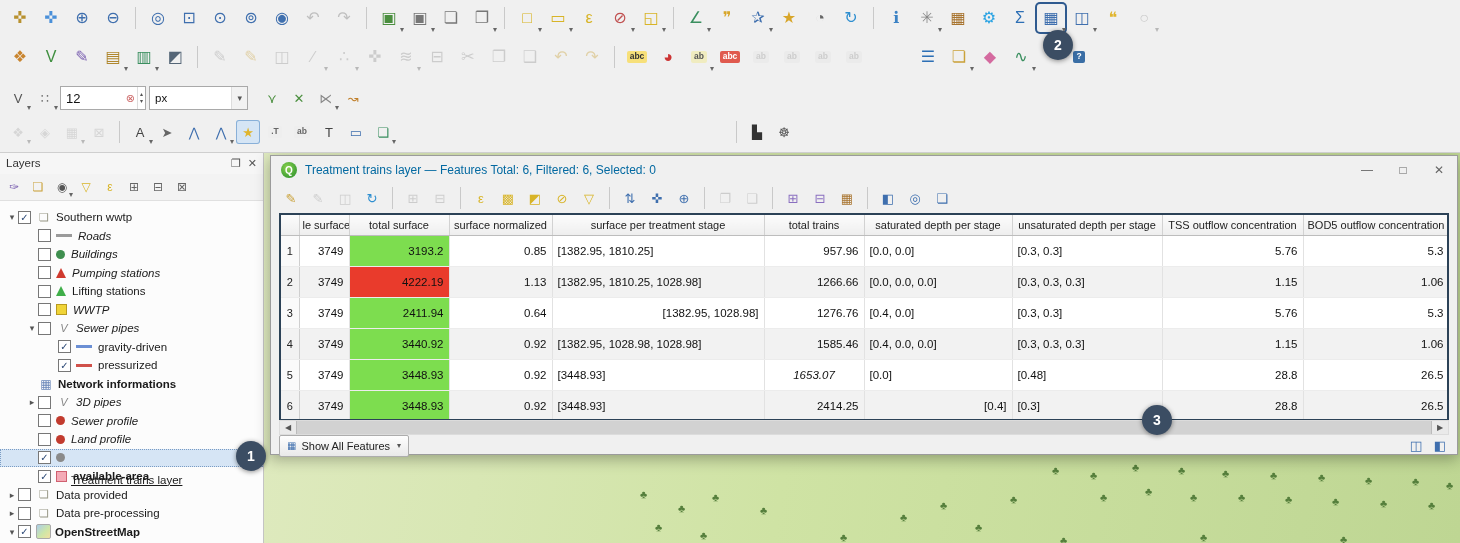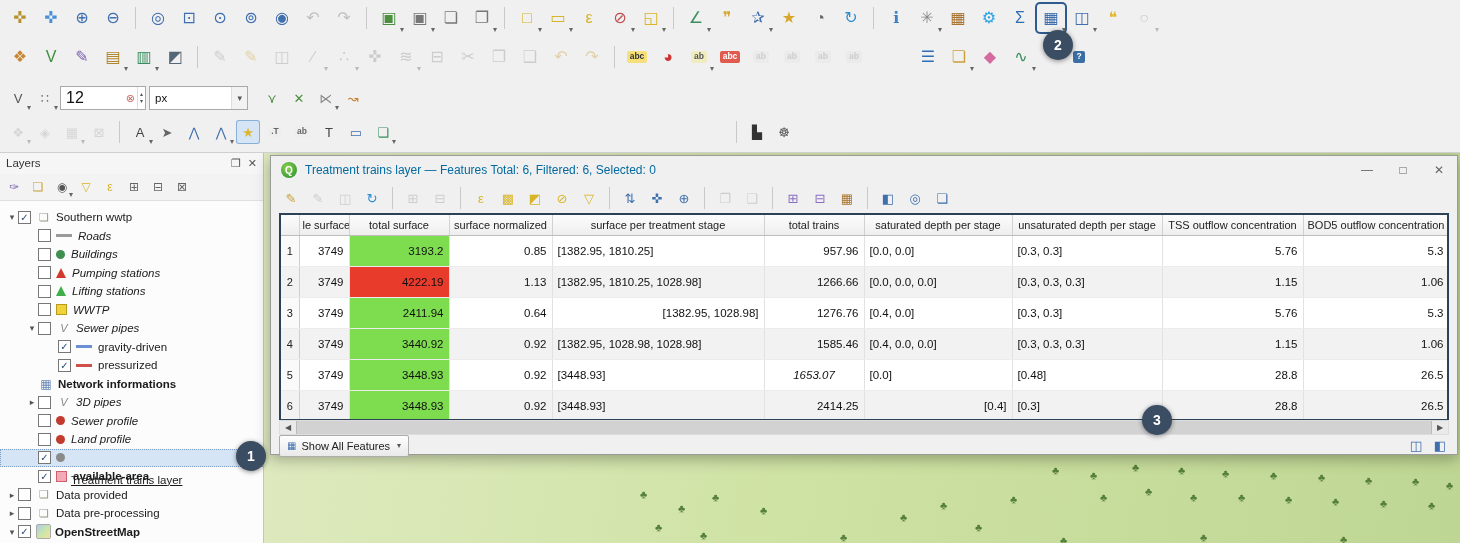--- a/index.html
+++ b/index.html
@@ -19,21 +19,21 @@
   .tb-btn.box{box-shadow:0 0 0 2px #2f5a8f;}
   .tb-btn.act{background:#d5e5f5;box-shadow:inset 0 0 0 1px #89b0d8;}
   .tb-glyph{font-size:16px;line-height:1;}
   .sm .tb-glyph{font-size:13px;}
   .tb-badge{font-size:8.5px;font-weight:700;padding:1px 3px;border-radius:2px;line-height:1.1;}
   .tb-dd{position:absolute;right:-1px;bottom:-2px;font-size:8px;color:#666;}
   .tb-sep{width:1px;height:22px;background:#c9c9c9;margin:0 5px;flex:0 0 auto;}
   .tb-spacer{flex:0 0 auto;height:1px;}
   .tb-spin{display:flex;align-items:stretch;background:#fff;border:1px solid #a9a9a9;height:22px;
     width:84px;flex:0 0 auto;}
-  .spin-val{flex:1;font-size:16px;display:flex;align-items:center;padding-left:5px;color:#111;}
+  .spin-val{flex:1;font-size:13px;display:flex;align-items:center;padding-left:5px;color:#111;}
   .spin-clear{display:flex;align-items:center;font-size:11px;color:#c66;padding:0 2px;}
   .spin-steps{display:flex;flex-direction:column;justify-content:center;font-size:6px;color:#555;
     border-left:1px solid #ddd;padding:0 2px;line-height:1.2;}
   .tb-combo{display:flex;align-items:center;justify-content:space-between;background:#fff;
     border:1px solid #a9a9a9;height:22px;width:92px;padding:0 0 0 5px;font-size:11.5px;flex:0 0 auto;color:#111;}
   .combo-caret{color:#555;font-size:9px;border-left:1px solid #ddd;padding:0 5px;height:100%;
     display:flex;align-items:center;background:#f2f2f2;}
 
   
   #map{position:absolute;top:152px;left:0;right:0;bottom:0;z-index:1;
@@ -547,21 +547,21 @@
           <span class="tree-exp"></span>
           <span class="tree-chk"></span>
           <span class="sw sw-triangle" style="border-bottom-color: rgb(208, 58, 46);"></span>
           <span class="tree-label" style="font-style: italic;">Pumping stations</span>
         </div>
         <div class="tree-item">
           <span class="tree-ind" style="width: 20px;"></span>
           <span class="tree-exp"></span>
           <span class="tree-chk"></span>
           <span class="sw sw-triangle" style="border-bottom-color: rgb(63, 174, 73);"></span>
-          <span class="tree-label" style="font-style: italic;">Lifting stations</span>
+          <span class="tree-label" style="">Lifting stations</span>
         </div>
         <div class="tree-item">
           <span class="tree-ind" style="width: 20px;"></span>
           <span class="tree-exp"></span>
           <span class="tree-chk"></span>
           <span class="sw sw-square" style="background: rgb(240, 212, 55); border-color: rgb(184, 154, 32);"></span>
           <span class="tree-label" style="font-style: italic;">WWTP</span>
         </div>
         <div class="tree-item">
           <span class="tree-ind" style="width: 20px;"></span>

